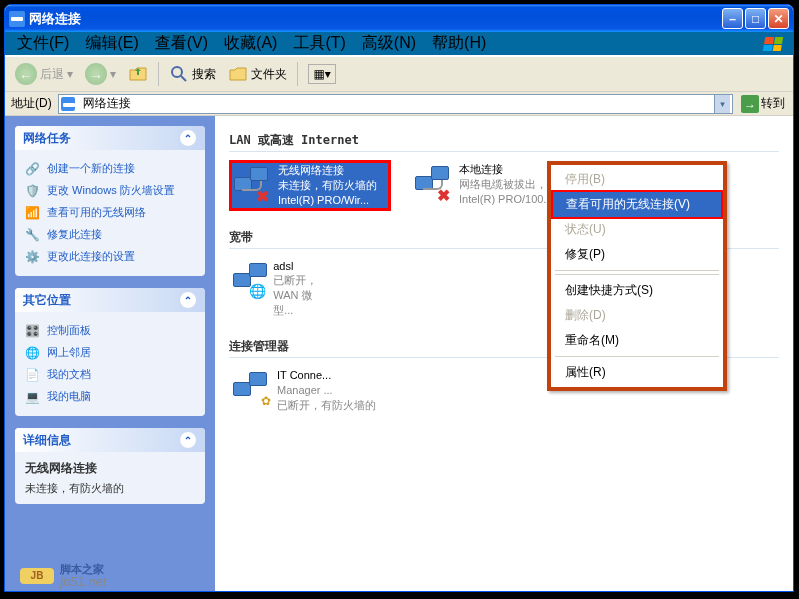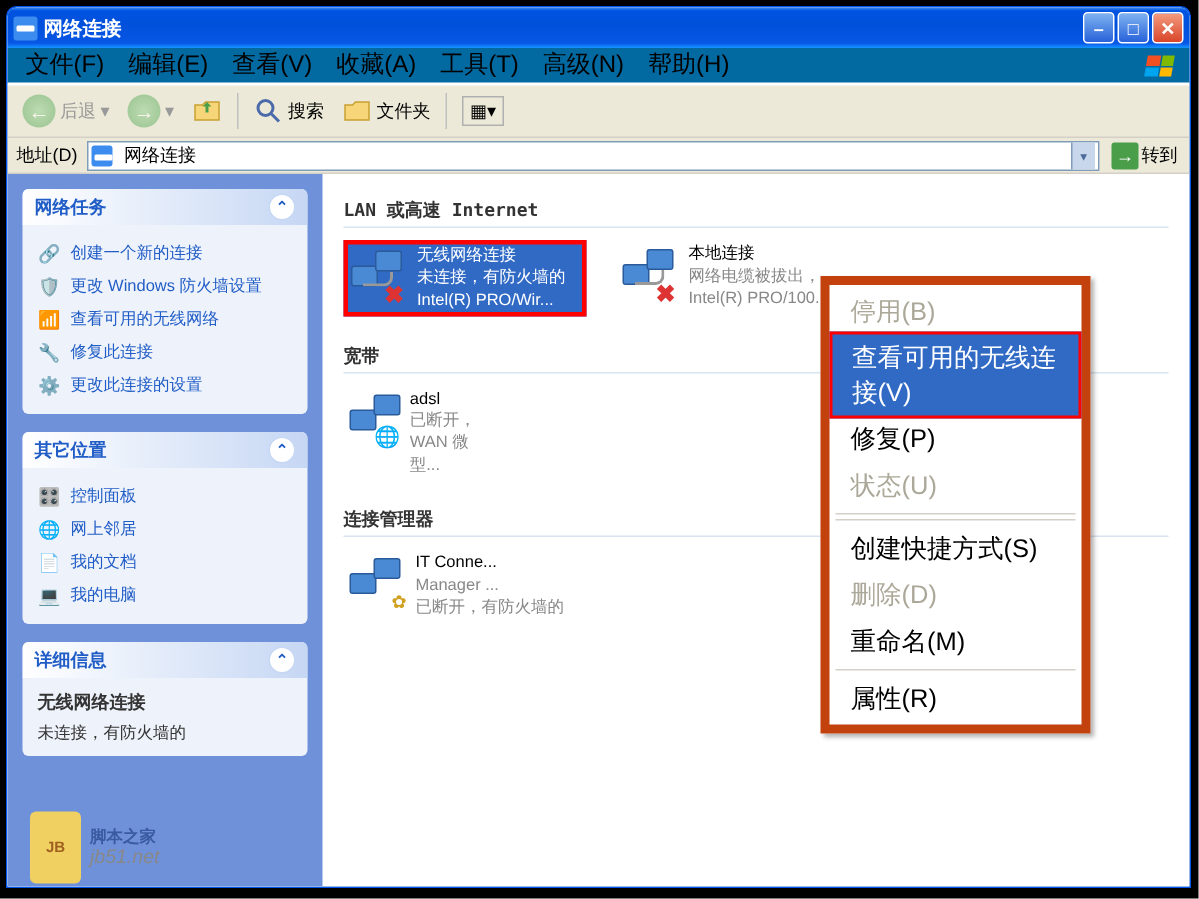--- a/index.html
+++ b/index.html
@@ -65,28 +65,28 @@
 .conn-item.selected { background: #316ac5; color: #fff; }
 .conn-item.selected .conn-name, .conn-item.selected .conn-status, .conn-item.selected .conn-dev { color: #fff; }
 .conn-item.highlighted { border: 3px solid red; padding: 0; }
 
 .net-icon { position:relative; width:40px; height:40px; }
 .monitor { position:absolute; width:18px; height:14px; background:#4a8ad4; border:1px solid #2a5a9a; border-radius:2px; }
 .m1 { left:2px; top:14px; } .m2 { left:18px; top:4px; }
 .cable { position:absolute; left:10px; top:18px; width:20px; height:10px; border-bottom:2px solid #999; border-right:2px solid #999; border-radius:0 0 6px 0; }
 .badge-x { position:absolute; right:2px; bottom:2px; width:14px; height:14px; color:#d33; font-size:16px; font-weight:bold; }
 
-.context-menu { position: absolute; left: 332px; top: 45px; width: 180px; background: #fff; border: 6px solid #c2410c; box-shadow: 2px 2px 3px rgba(0,0,0,0.3); font-size: 17px; padding: 2px; z-index: 10; margin-top: 23px; }
+.context-menu { position: absolute; left: 332px; top: 45px; width: 180px; background: #fff; border: 4px solid #c2410c; box-shadow: 2px 2px 3px rgba(0,0,0,0.3); font-size: 12px; padding: 2px; z-index: 10; }
 .cm-item { padding: 4px 12px; cursor: default; }
 .cm-item.disabled { color: #aca899; }
 .cm-item.selected { background: #316ac5; color: #fff; border: 2px solid red; margin: -2px; padding: 4px 13px; }
 .cm-sep { height: 1px; background: #d4d0c8; margin: 3px 2px; }
 
 .watermark { position: absolute; left: 20px; bottom: 10px; display: flex; align-items: center; gap: 6px; font-size: 11px; z-index: 20; }
-.wm-logo { width: 34px; height: 48px; background: #f0d060; border-radius: 4px; display:flex; align-items:center; justify-content:center; font-size:10px; color:#a06020; font-weight:bold; }
+.wm-logo { width: 34px; height: 16px; background: #f0d060; border-radius: 4px; display:flex; align-items:center; justify-content:center; font-size:10px; color:#a06020; font-weight:bold; }
 .wm-text { color: #3a5aa0; font-weight: bold; line-height:1.1; }
 .wm-sub { color:#888; font-size:13px; font-style:italic; font-weight:normal; }
 </style>
 </head>
 <body>
 
 <div class="window">
 
   <div class="titlebar">
     <span class="titlebar-icon"></span>
@@ -302,22 +302,22 @@
             <div class="conn-name">IT Conne...</div>
             <div class="conn-status">Manager ...</div>
             <div class="conn-dev">已断开，有防火墙的</div>
           </div>
         </div>
       </div>
 
       <div class="context-menu">
         <div class="cm-item disabled">停用(B)</div>
         <div class="cm-item selected">查看可用的无线连接(V)</div>
+        <div class="cm-item disabled">状态(U)</div>
         <div class="cm-item">修复(P)</div>
-        <div class="cm-item disabled">状态(U)</div>
         <div class="cm-sep"></div>
         <div class="cm-sep"></div>
         <div class="cm-item">创建快捷方式(S)</div>
         <div class="cm-item disabled">删除(D)</div>
         <div class="cm-item">重命名(M)</div>
         <div class="cm-sep"></div>
         <div class="cm-item">属性(R)</div>
       </div>
 
     </div>

